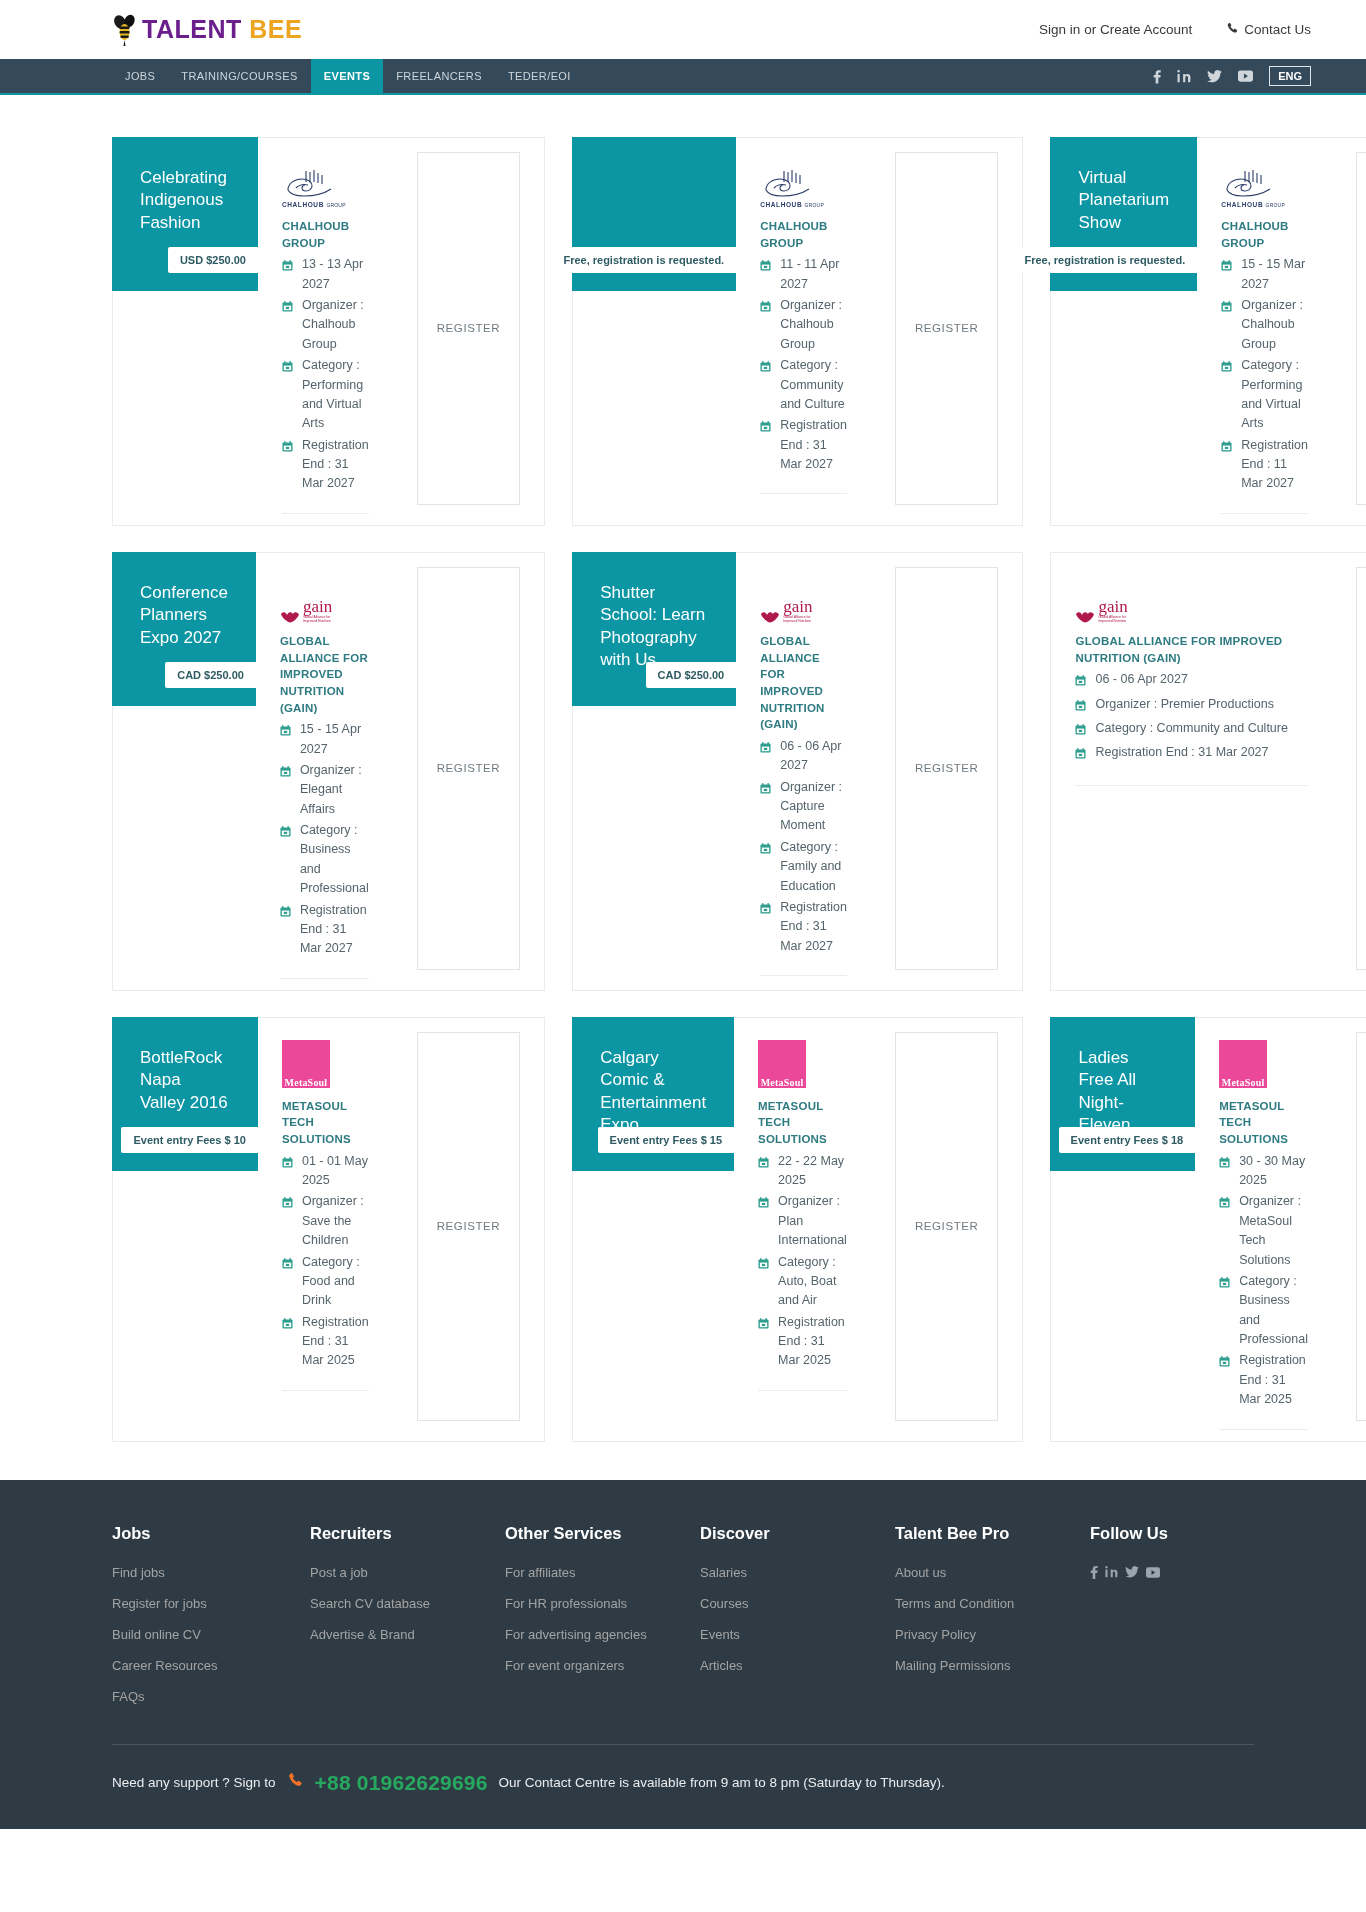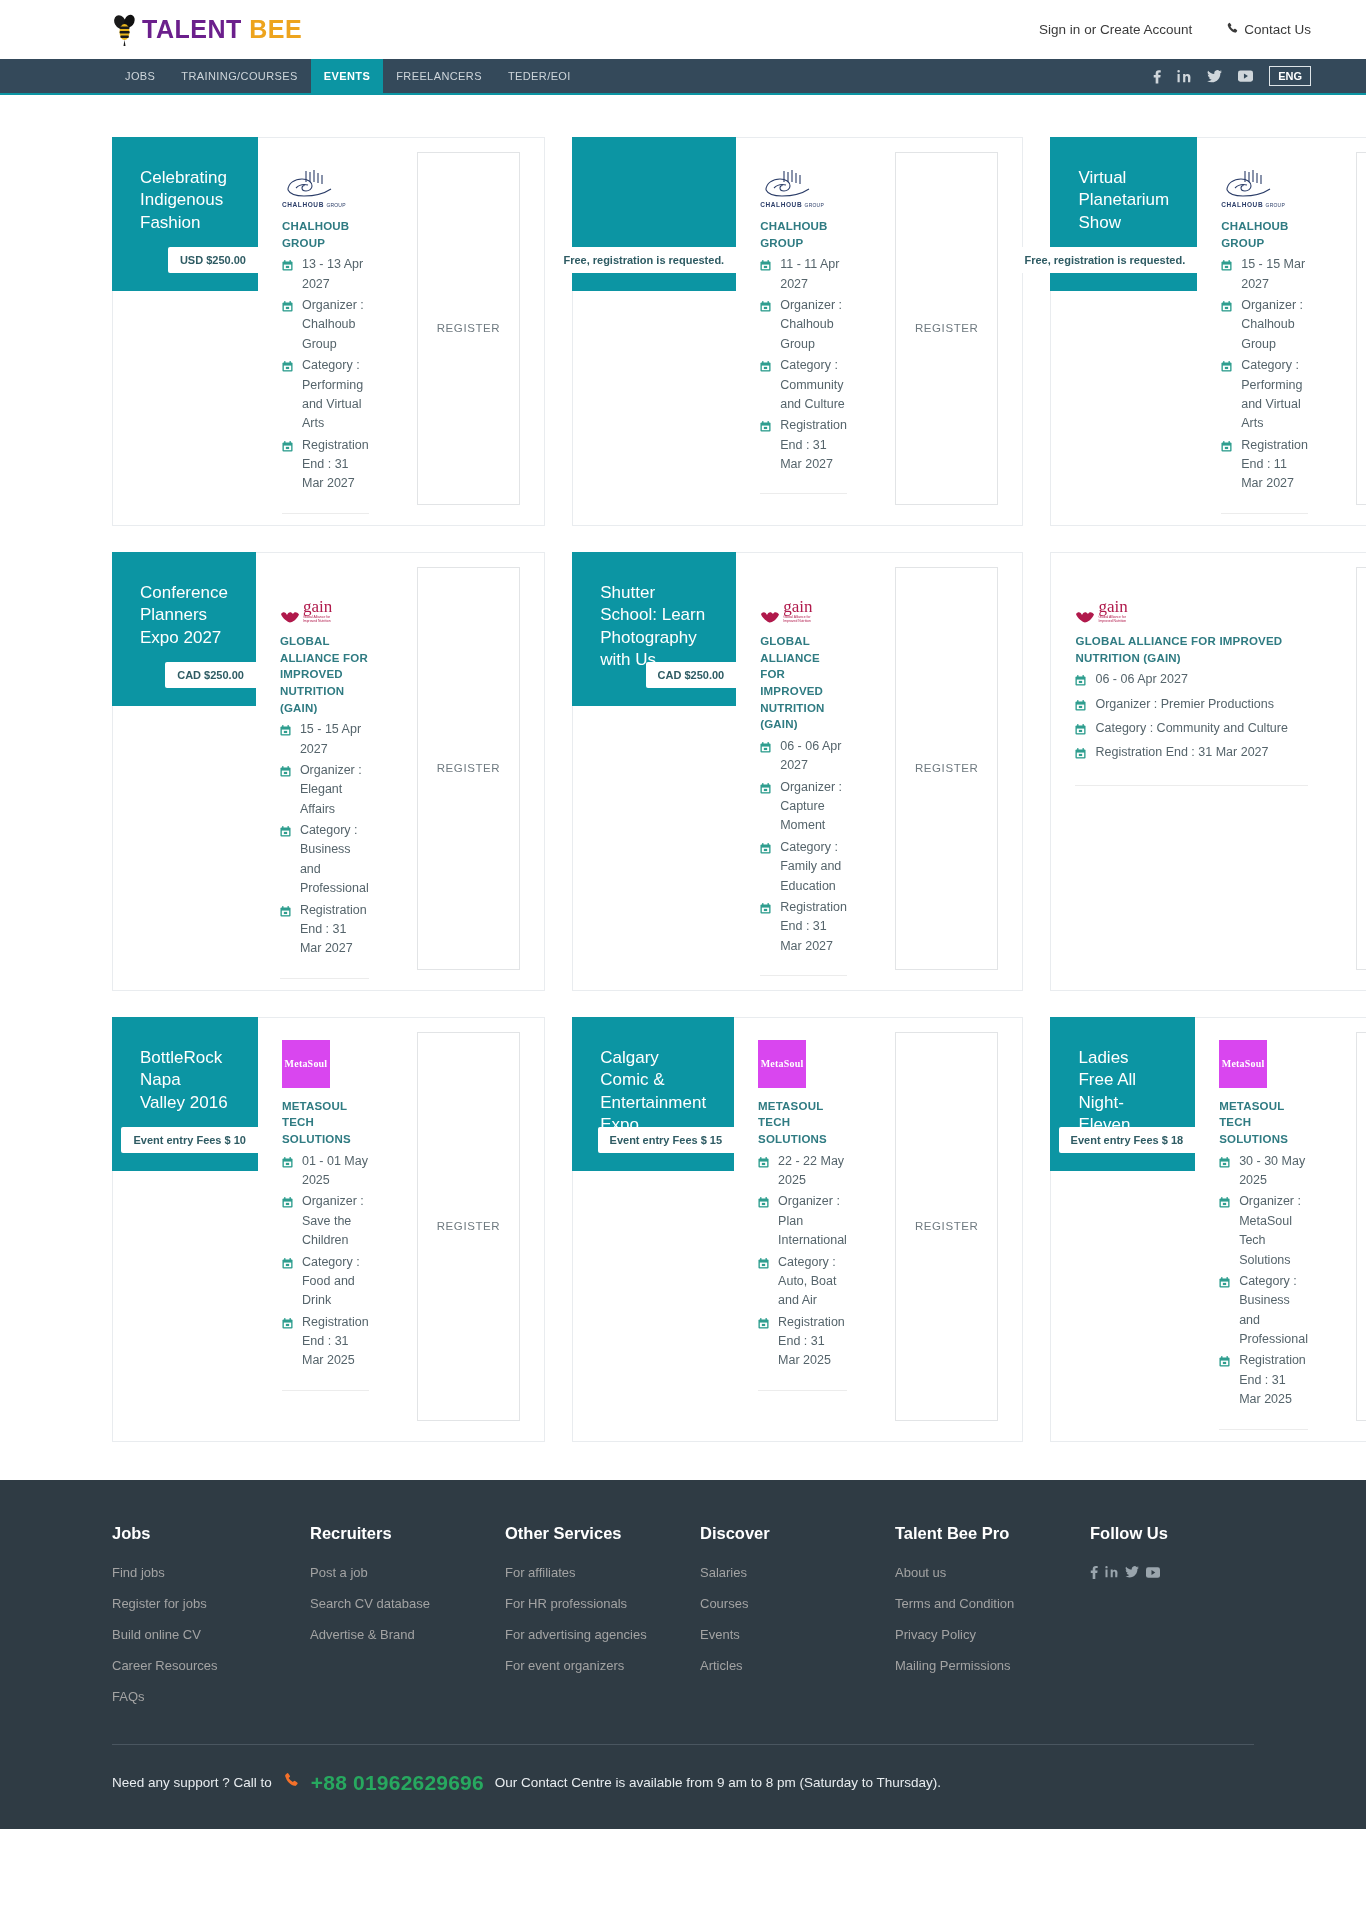--- a/index.html
+++ b/index.html
@@ -188,22 +188,22 @@
   .chalhoub-swirl { display:block; }
   .chalhoub-word {
     font-size: 6.5px; font-weight: bold; color: #2b3d68;
     letter-spacing: .6px; margin-top: 1px;
   }
   .chalhoub-word small { font-size: 5px; font-weight: normal; letter-spacing:.2px; }
   .gain-mark { display: flex; align-items: flex-end; gap: 3px; }
   .gain-word { font-size: 17px; color: #b0194b; font-family: "Liberation Serif", serif; line-height: .85; }
   .gain-sub { font-size: 3.4px; color: #b0194b; line-height: 1.2; }
   .metasoul-mark {
-    width: 48px; height: 48px; background: #d946ef;
-    display: flex; align-items: center; justify-content: center;
+    width: 48px; height: 48px; background: #ec4899;
+    display: flex; align-items: flex-end; justify-content: center;
   }
   .metasoul-text {
     color: #ffffff; font-family: "Liberation Serif", serif;
     font-weight: bold; font-size: 10px; letter-spacing: .2px;
   }
 
   
   .footer {
     background: #2f3b44;
     margin-top: 38px;
@@ -944,21 +944,21 @@
                 <rect x="0" y="0" width="16" height="12" rx="2.5"></rect>
                 <path d="M6.3 3.2 10.6 6 6.3 8.8z" fill="#2f3b44"></path>
               </svg>
           </span>
         </div>
       </div>
     </div>
     <div class="footer-divider"></div>
   </div>
   <div class="support-bar">
-    <span>Need any support ? Call to</span>
+    <span>Need any support ? Sign to</span>
     <span class="phone-icon">
       <svg width="17" height="17" viewBox="0 0 16 16" fill="#f4702a">
         <path d="M3.6 1.3a1 1 0 0 1 1.4.2l1.4 2a1 1 0 0 1-.15 1.3l-.9.8a9 9 0 0 0 3.9 3.9l.8-.9a1 1 0 0 1 1.3-.15l2 1.4a1 1 0 0 1 .2 1.4l-1 1.3c-.4.5-1.1.7-1.7.5C7.4 12.6 3.4 8.6 2.1 4.1c-.2-.6 0-1.3.5-1.7z"></path>
       </svg>
     </span>
     <span class="phone-num">+88 01962629696</span>
     <span>Our Contact Centre is available from 9 am to 8 pm (Saturday to Thursday).</span>
   </div>
 </div>
 

